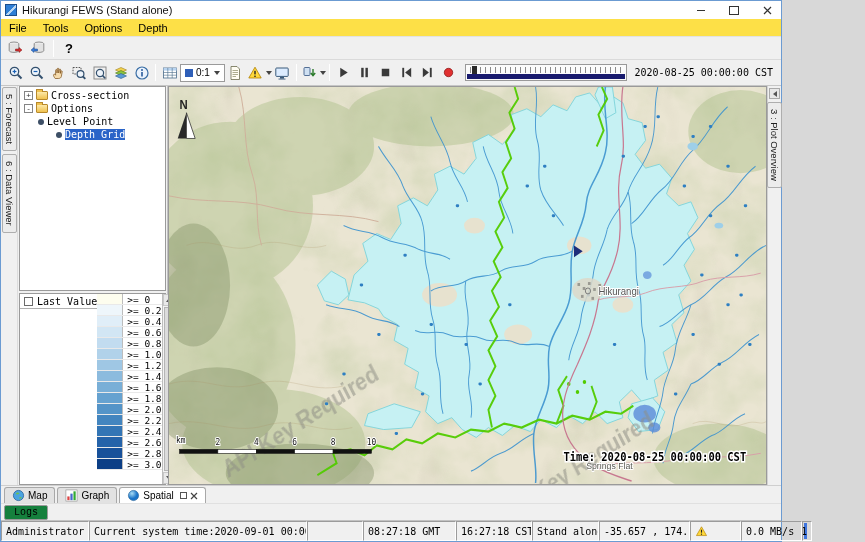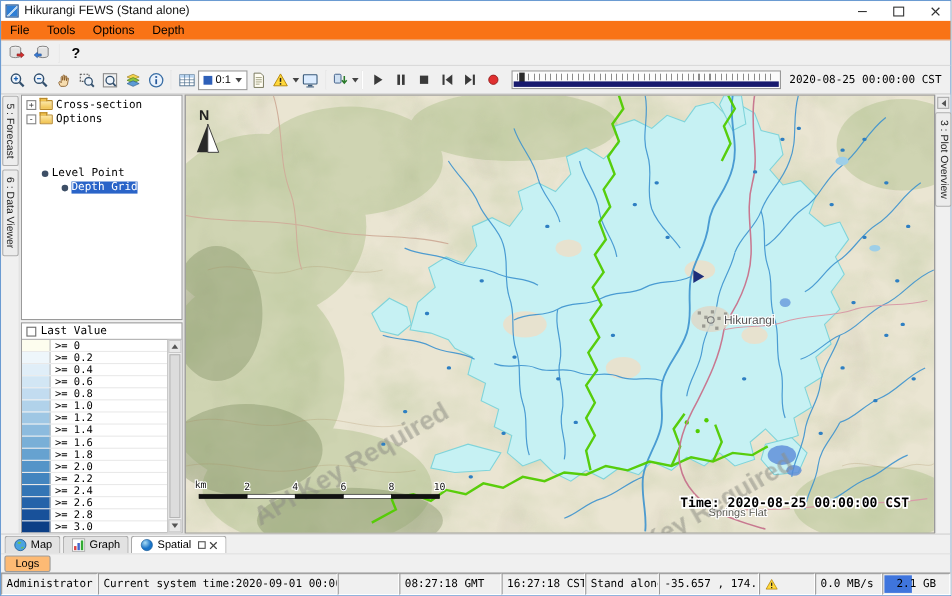--- a/index.html
+++ b/index.html
@@ -1,32 +1,32 @@
 <!DOCTYPE html>
 <html><head>
 <meta charset="utf-8">
 <style>
   * { box-sizing: border-box; margin: 0; padding: 0; user-select: none; }
   html,body { width: 865px; height: 542px; overflow: hidden;
     font-family: "Liberation Sans", sans-serif; background: #d8d8d8; }
-  .window { width: 865px; height: 542px; border: 1px solid #6b9bd2;
+  .window { width: 782px; height: 542px; border: 1px solid #6b9bd2;
     display: flex; flex-direction: column; background: #f0f0f0; }
 
   
   .titlebar { height: 18px; background: #ffffff; display: flex; align-items: center;
     font-size: 11px; color: #111; padding-left: 4px; gap: 5px; flex: 0 0 auto; }
   .app-icon { width: 12px; height: 12px; border: 1px solid #1c4e8c; flex: 0 0 auto;
     background: linear-gradient(135deg,#2f7fd6 0 48%,#bcd8f2 48% 62%,#2f7fd6 62%); }
   .title-text { flex: 1; white-space: nowrap; overflow: hidden; }
   .cap-btn { width: 28px; height: 100%; display: flex; align-items: center; justify-content: center; }
   .cap-min::before { content: ""; width: 8px; height: 1px; background: #333; }
   .cap-max::before { content: ""; width: 8px; height: 7px; border: 1px solid #333; }
 
   
-  .menubar { height: 18px; background: #f97316; display: flex; align-items: center;
+  .menubar { height: 18px; background: #fde047; display: flex; align-items: center;
     font-size: 11px; border-bottom: 1px solid #e2e2e2; flex: 0 0 auto; }
   .menu-item { padding: 2px 8px; }
 
   
   .toolbar1 { height: 23px; display: flex; align-items: center; gap: 2px;
     padding-left: 3px; border-bottom: 1px solid #dadada; flex: 0 0 auto; }
   .toolbar2 { height: 26px; display: flex; align-items: center; padding: 0 4px;
     border-bottom: 1px solid #c6c6c6; flex: 0 0 auto; }
   .tbtn { width: 21px; height: 21px; display: flex; align-items: center;
     justify-content: center; flex: 0 0 auto; }
@@ -72,21 +72,21 @@
     font: 8px/7px "Liberation Sans", sans-serif; text-align: center; color: #333; flex: 0 0 auto; }
   .folder { width: 12px; height: 9px; background: linear-gradient(#fde9a9,#f0c24f);
     border: 1px solid #b8892b; border-radius: 1px; position: relative; flex: 0 0 auto; }
   .folder::before { content: ""; position: absolute; top: -3px; left: -1px; width: 5px;
     height: 2px; background: #f0c24f; border: 1px solid #b8892b; border-bottom: none; }
   .dot { width: 6px; height: 6px; border-radius: 50%; background: #3d4f66; flex: 0 0 auto; }
   .tlabel { font-size: 10px; white-space: nowrap; }
   .tlabel.sel { background: #2a64c8; color: #fff; }
 
   .legend-box { margin-top: 2px; flex: 1; background: #fff; border: 1px solid #9a9a9a;
-    display: flex; flex-direction: column; font-family: "DejaVu Sans Mono", monospace; min-height: 0; }
+    display: flex; font-family: "DejaVu Sans Mono", monospace; min-height: 0; }
   .legend-header { height: 15px; border-bottom: 1px solid #b0b0b0; display: flex;
     align-items: center; gap: 4px; padding-left: 4px; font-size: 10px; flex: 0 0 auto; }
   .checkbox { width: 9px; height: 9px; border: 1px solid #6b6b6b; background: #fff; flex: 0 0 auto; }
   .legend-body { flex: 1; display: flex; min-height: 0; }
   .legend-list { flex: 1; overflow: hidden; }
   .legend-row { display: flex; align-items: stretch; height: 11px; border-bottom: 1px solid #e9e9e9; }
   .legend-swatch { width: 26px; border-right: 1px solid #bdbdbd; flex: 0 0 auto; }
   .legend-label { padding-left: 4px; font-size: 9.5px; line-height: 11px; white-space: nowrap; }
   .vscroll { width: 13px; border-left: 1px solid #bdbdbd; background: #f4f4f4;
     display: flex; flex-direction: column; flex: 0 0 auto; }
@@ -104,21 +104,21 @@
   .bottom-tabs { height: 18px; display: flex; align-items: flex-end; gap: 2px;
     padding-left: 3px; background: #f0f0f0; border-top: 1px solid #cfcfcf; flex: 0 0 auto; }
   .btab { height: 16px; display: flex; align-items: center; gap: 3px; padding: 0 7px;
     border: 1px solid #a8a8a8; border-bottom: none; border-radius: 3px 3px 0 0;
     background: #e2e2e2; font-size: 10px; }
   .btab.active { background: #fff; }
   .mini-restore { width: 7px; height: 7px; border: 1px solid #555; margin-left: 3px; }
   .logs-row { height: 17px; display: flex; align-items: center; padding-left: 3px;
     background: #f0f0f0; border-top: 1px solid #e0e0e0; flex: 0 0 auto; }
   .logs-btn { font-size: 10px; padding: 1px 9px; border: 1px solid #9a9a9a;
-    background: #fdba74; border-radius: 2px; }
+    background: #15803d; border-radius: 2px; font-family: Liberation Mono, monospace; }
 
   
   .statusbar { height: 21px; display: flex; align-items: stretch;
     font-family: "DejaVu Sans Mono", monospace; font-size: 10px; background: #f0f0f0;
     border-top: 1px solid #c2c2c2; flex: 0 0 auto; }
   .scell { border: 1px solid; border-color: #9b9b9b #ffffff #ffffff #9b9b9b;
     display: flex; align-items: center; padding: 0 4px; white-space: nowrap;
     overflow: hidden; flex: 0 0 auto; }
   .scell.mem { position: relative; flex: 1; justify-content: center; }
   .memfill { position: absolute; left: 1px; top: 1px; bottom: 1px; width: 42%; background: #3f75dd; }
@@ -322,21 +322,21 @@
           <div class="trow" style="padding-left: 4px;">
             <span class="exp">+</span>
             <span class="folder"></span>
             <span class="tlabel">Cross-section</span>
           </div>
           <div class="trow" style="padding-left: 4px;">
             <span class="exp">-</span>
             <span class="folder"></span>
             <span class="tlabel">Options</span>
           </div>
-          <div class="trow" style="padding-left: 18px; margin-top: 36px;">
+          <div class="trow" style="padding-left: 18px;">
             <span class="dot"></span>
             <span class="tlabel">Level Point</span>
           </div>
           <div class="trow" style="padding-left: 36px;">
             <span class="dot"></span>
             <span class="tlabel sel">Depth Grid</span>
           </div>
         </div>
       <div class="legend-box">
         <div class="legend-header">

